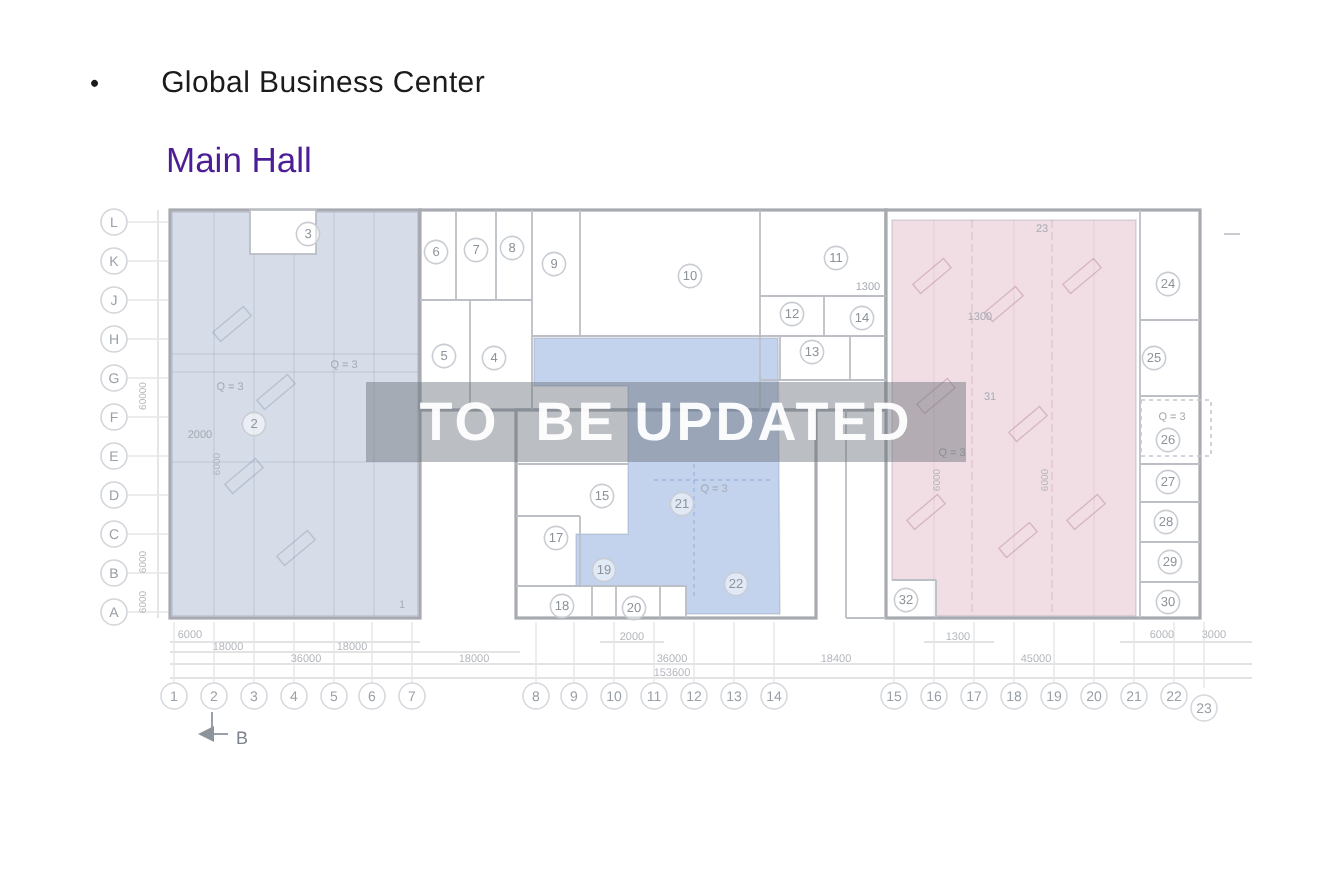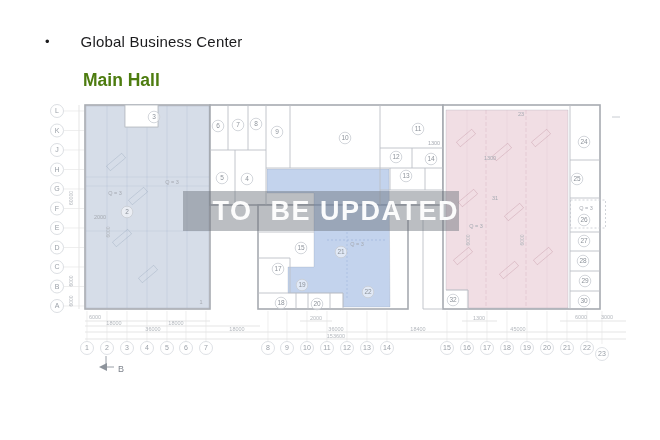--- a/index.html
+++ b/index.html
@@ -16,21 +16,21 @@
 </head>
 <body>
 
 <div class="page">
 
   <div class="title-row">
     <span class="bullet">•</span>
     <span class="title" style="color: rgb(27, 27, 29); margin-left: 24px;">Global Business Center</span>
   </div>
 
-  <div class="subtitle" style="color: #4d7c0f; font-weight: bold;">Main Hall</div>
+  <div class="subtitle" style="color: #4c1d95;">Main Hall</div>
 
   <svg id="plan-svg" width="660" height="440" viewBox="0 0 660 440">
       <g>
         <rect x="85" y="105" width="125" height="204" fill="#fff" stroke="#a7abb1" stroke-width="1.6"></rect>
         <rect x="210" y="105" width="233" height="100" fill="#fff" stroke="#a7abb1" stroke-width="1.6"></rect>
         <rect x="258" y="205" width="150" height="104" fill="#fff" stroke="#a7abb1" stroke-width="1.6"></rect>
         <rect x="443" y="105" width="157" height="204" fill="#fff" stroke="#a7abb1" stroke-width="1.6"></rect>
       </g>
       <g>
         <path d="M86,106 L125,106 L125,127 L158,127 L158,106 L209,106 L209,308 L86,308 Z" fill="rgba(163,180,203,0.45)" stroke="rgba(120,130,150,0.25)" stroke-width="0.8"></path>
@@ -440,17 +440,17 @@
         <text x="607" y="319" font-size="5.5" fill="#b4b8be" text-anchor="middle" font-family="&quot;Liberation Sans&quot;,&quot;DejaVu Sans&quot;,sans-serif">3000</text>
       </g>
       <g>
         <line x1="106" y1="356" x2="106" y2="367" stroke="#9aa0a8" stroke-width="1"></line>
         <line x1="106" y1="367" x2="114" y2="367" stroke="#9aa0a8" stroke-width="1"></line>
         <polygon points="107,363 99,367 107,371" fill="#8d939b"></polygon>
         <text x="118" y="372" font-size="9" fill="#7d838c" text-anchor="start" font-family="&quot;Liberation Sans&quot;,&quot;DejaVu Sans&quot;,sans-serif">B</text>
       </g>
     </svg>
 
-  <div class="watermark" id="wm" style="left: 183px; top: 191px; width: 276px; height: 40px; background: rgba(104, 110, 120, 0.45); justify-content: flex-end;">
+  <div class="watermark" id="wm" style="left: 183px; top: 191px; width: 300px; height: 40px; background: rgba(104, 110, 120, 0.45);">
     <span style="color: rgba(255, 255, 255, 0.95);">TO  BE UPDATED</span>
   </div>
 
 </div>
 
 </body></html>

